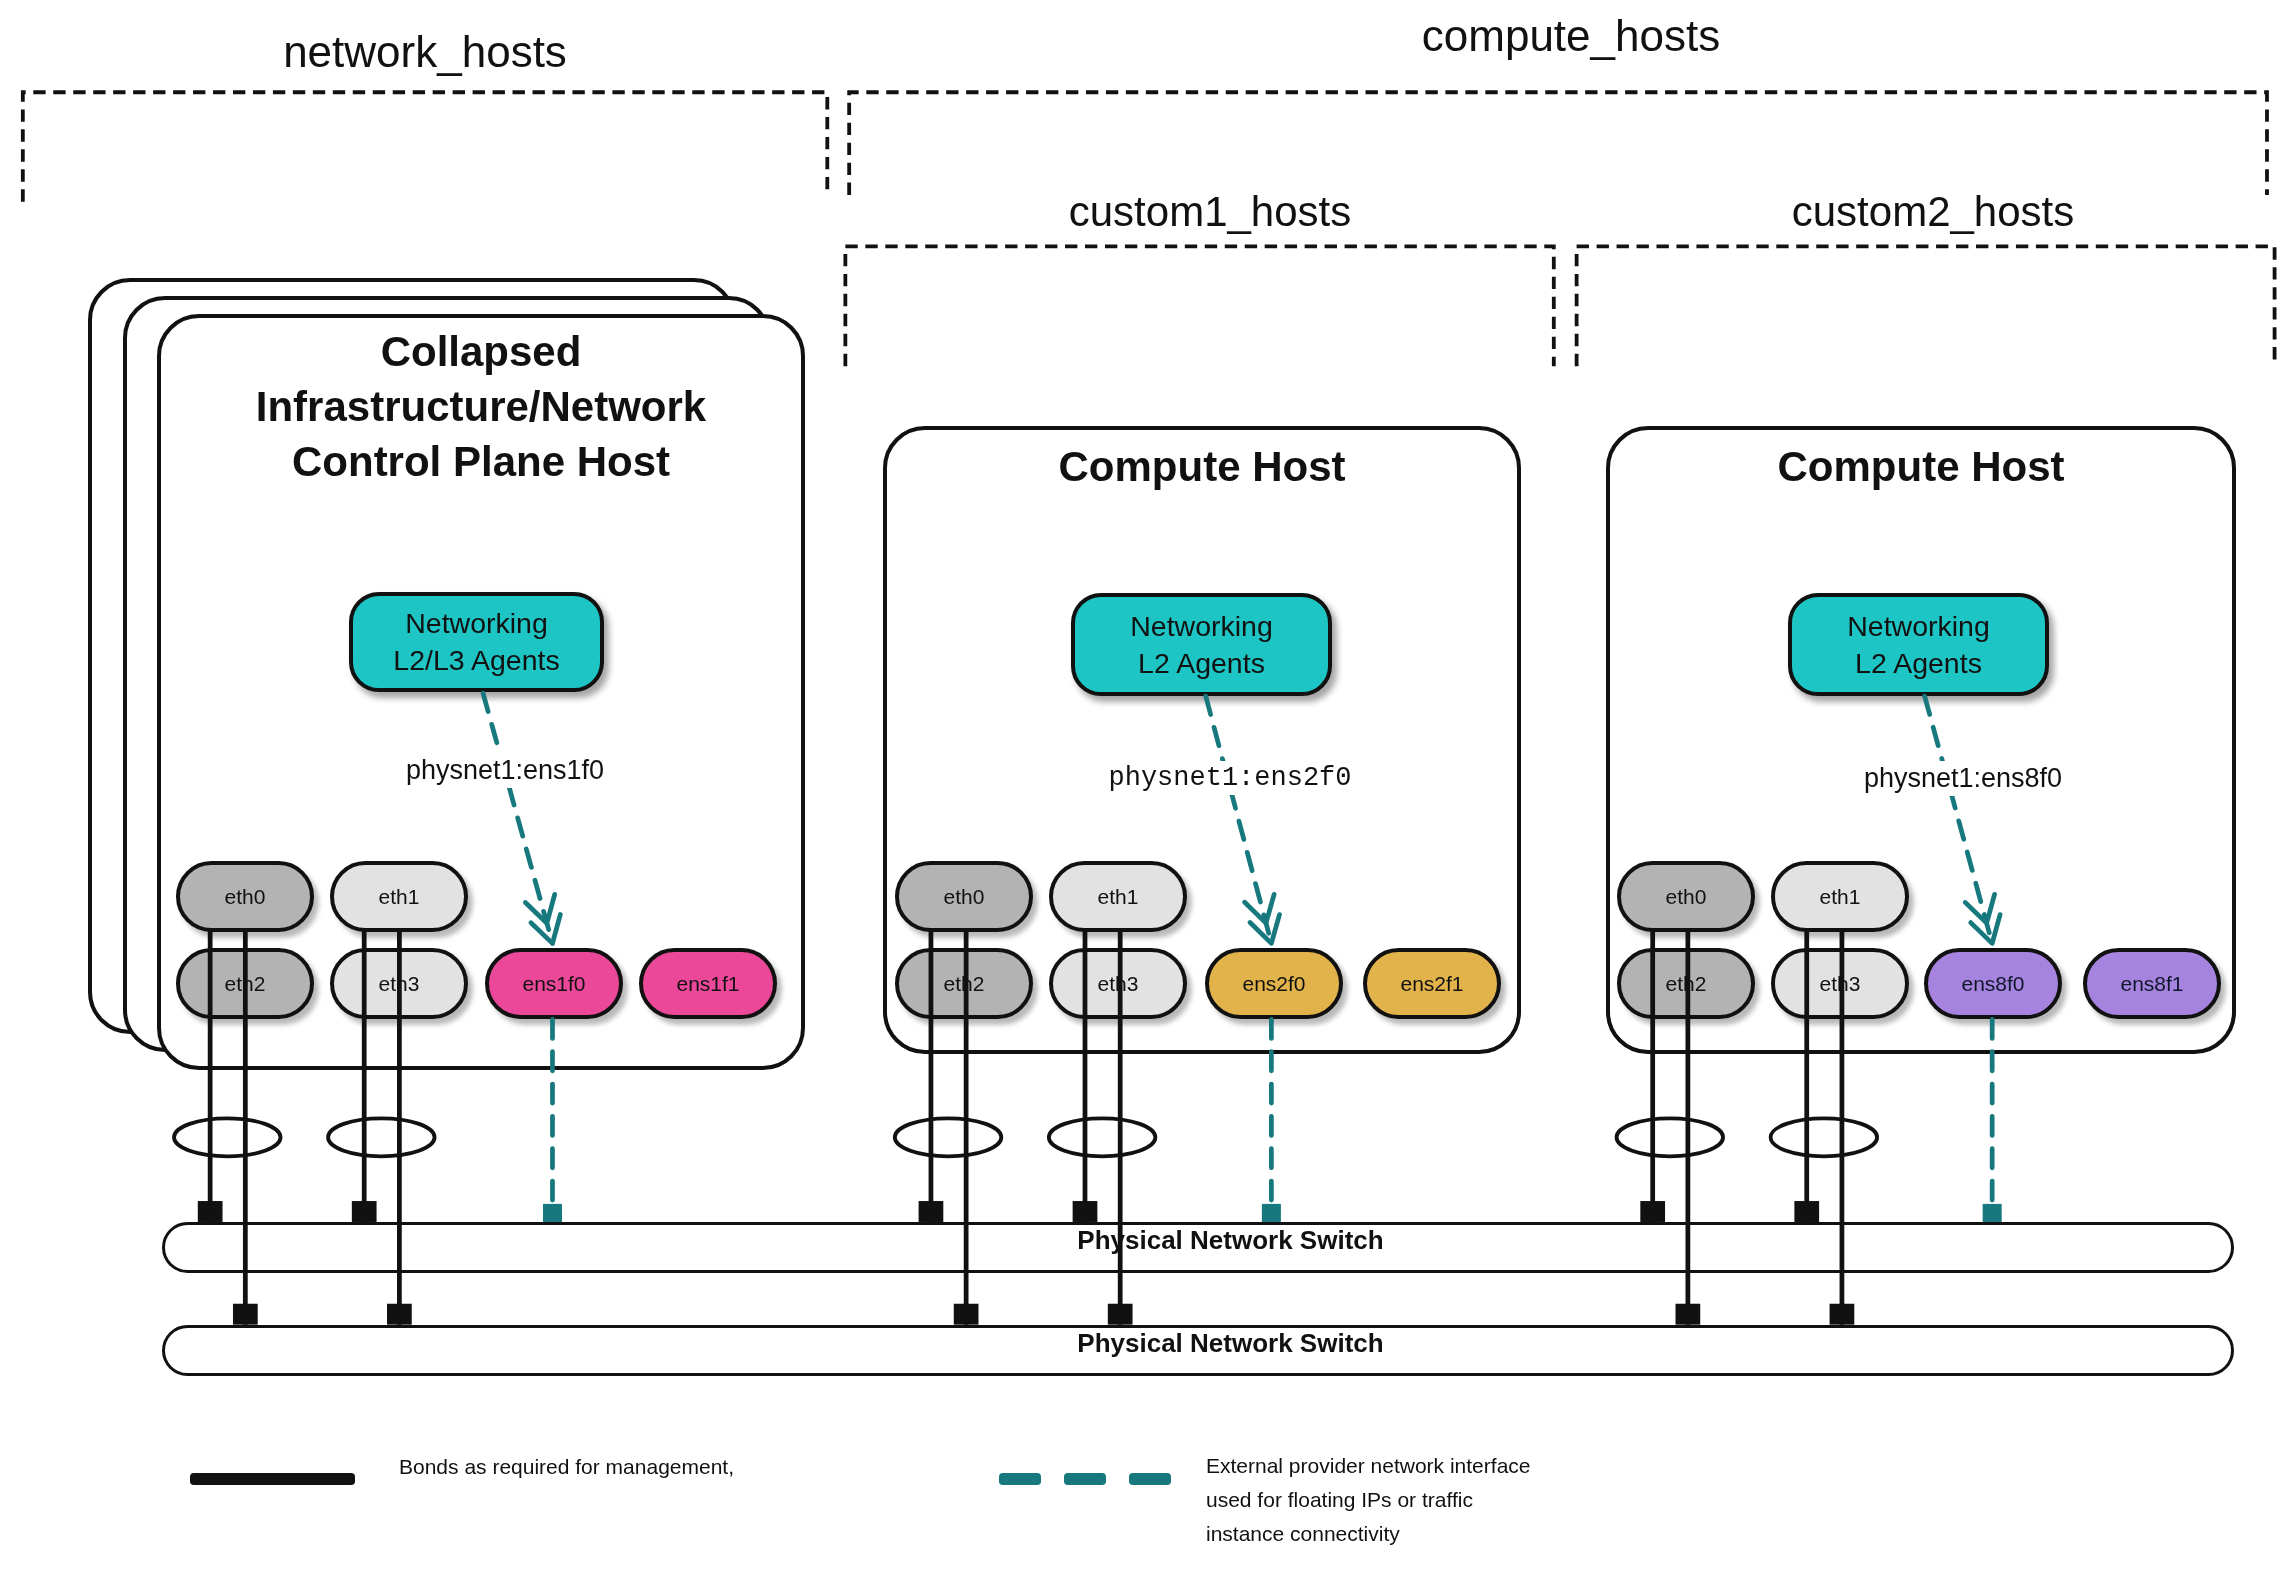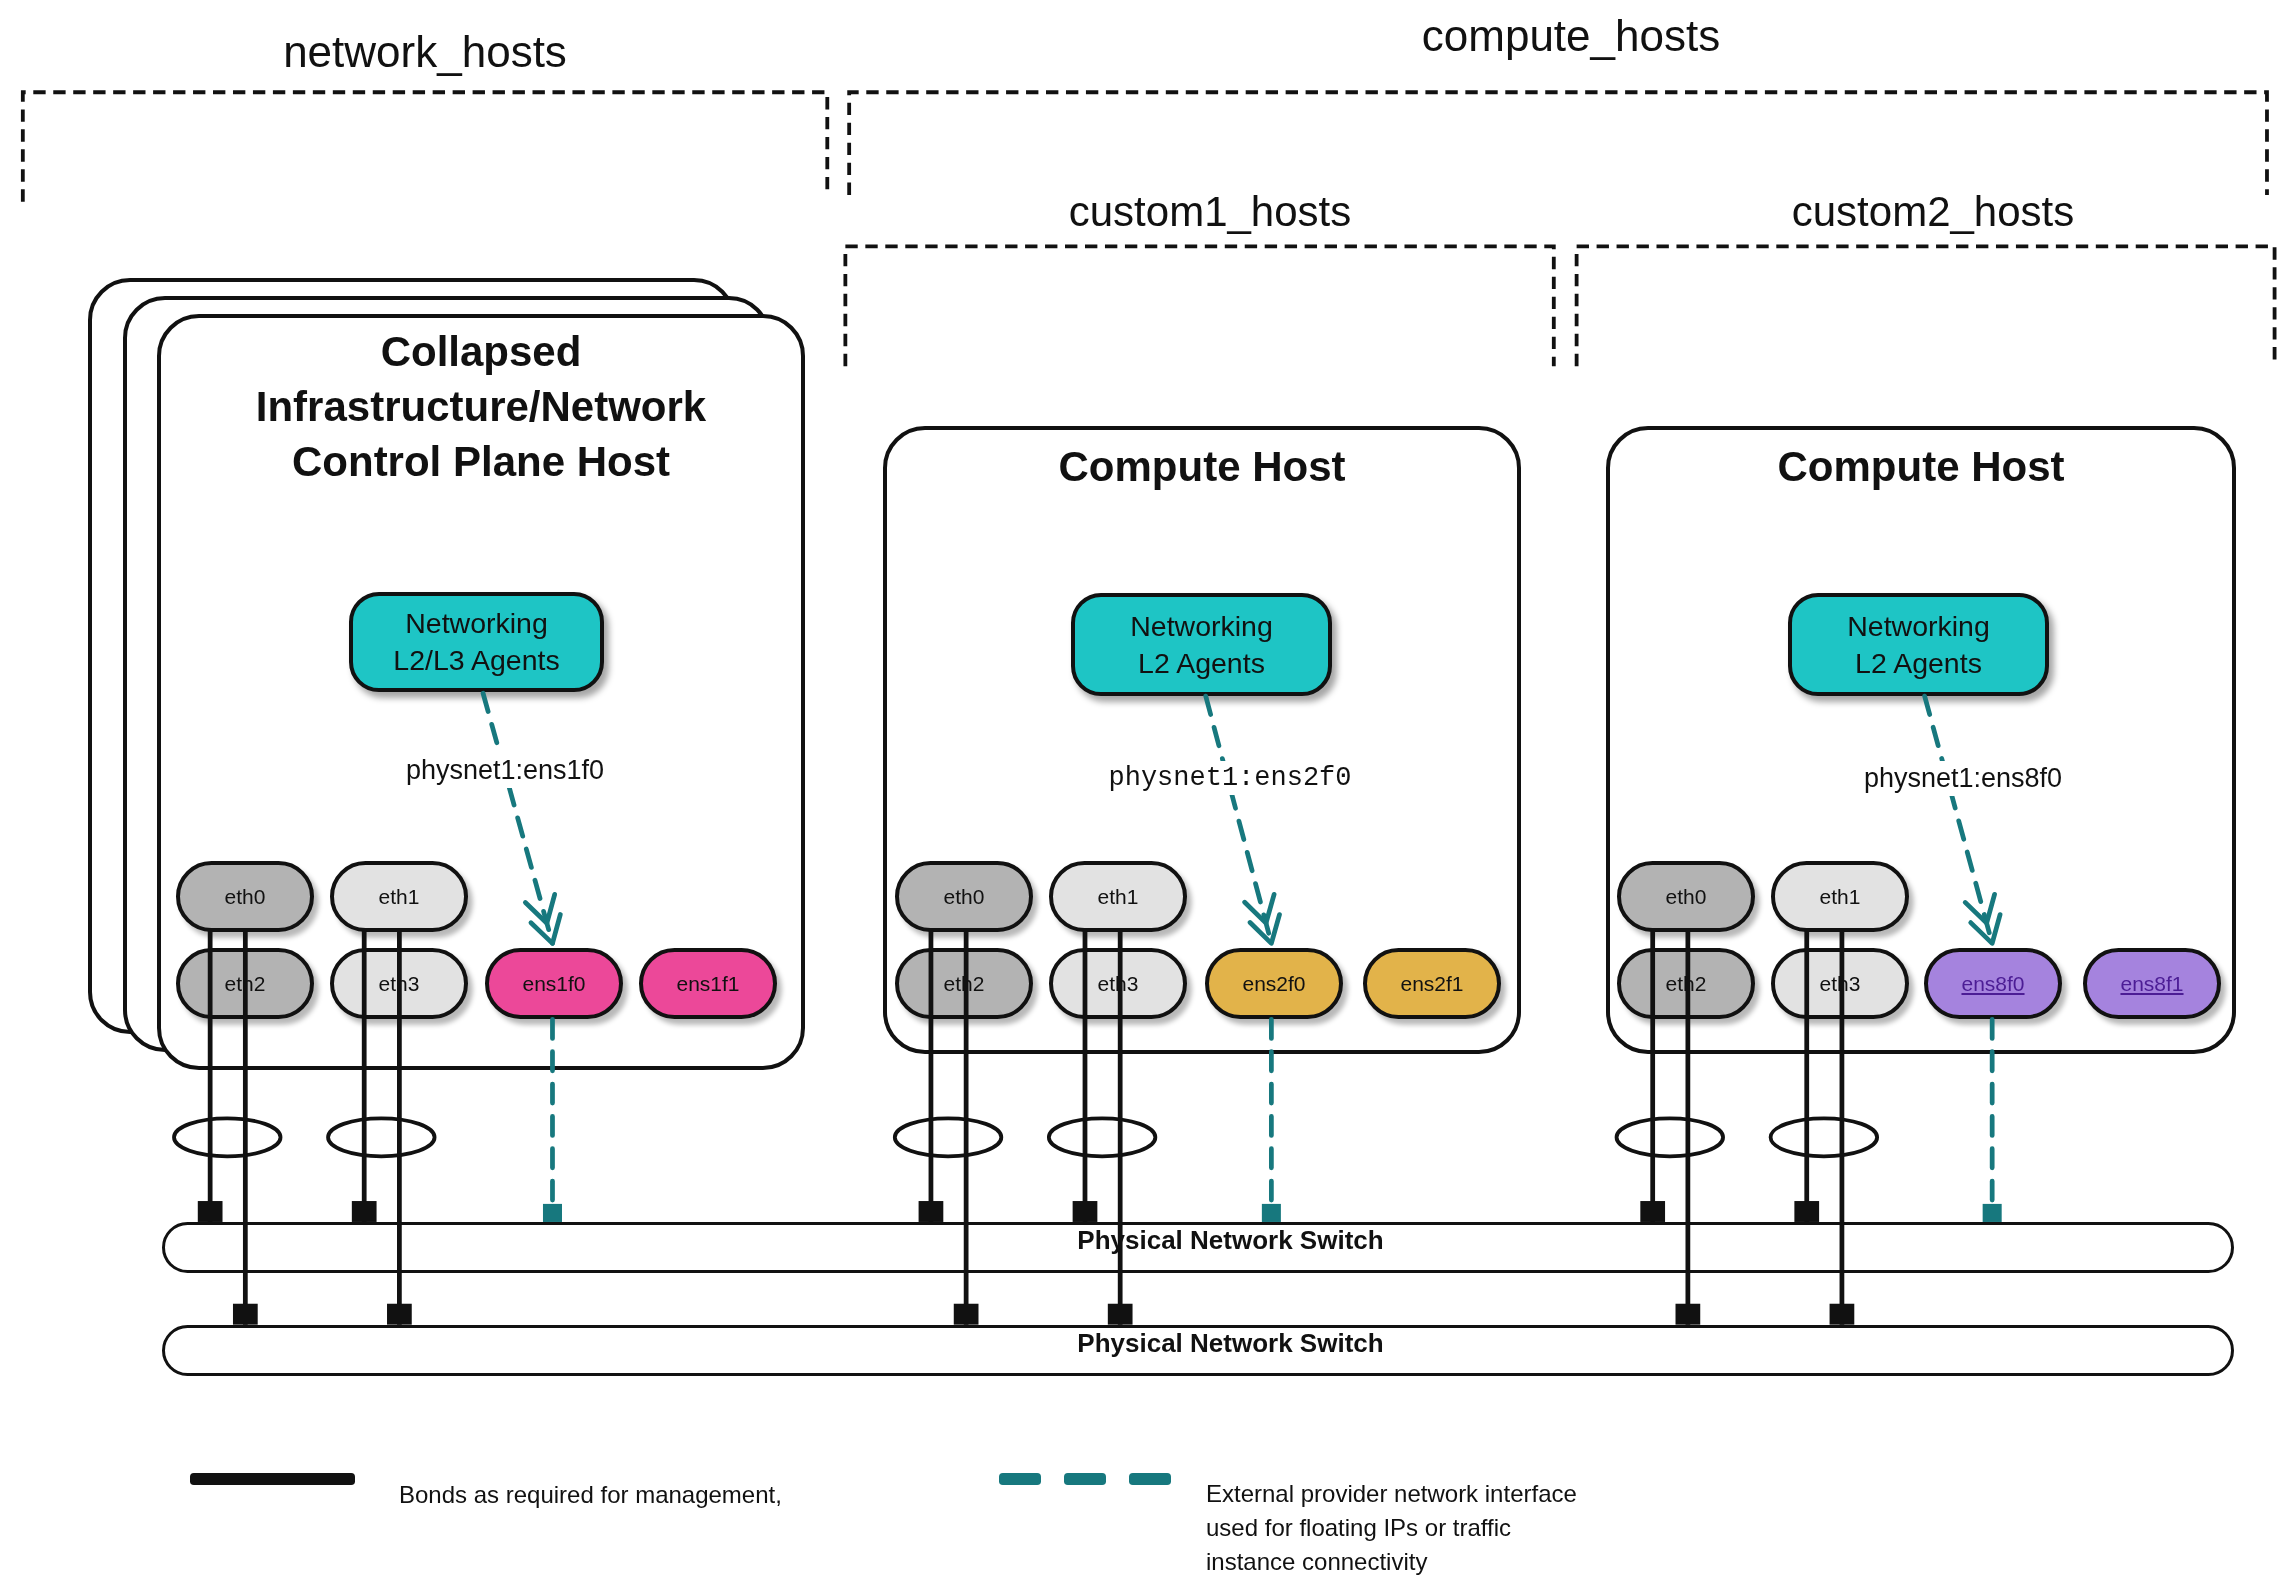--- a/index.html
+++ b/index.html
@@ -27,34 +27,34 @@
   }
   .pill{
     position:absolute;width:138px;height:71px;border:4.8px solid #111;border-radius:38px;
     box-sizing:border-box;display:flex;align-items:center;justify-content:center;
     font-size:21px;box-shadow:4.8px 5.7px 5.7px rgba(0,0,0,0.28);
   }
   .p-gd{background:#b3b3b3;}
   .p-gl{background:#e2e2e2;}
   .p-pink{background:#ec4899;}
   .p-gold{background:#e2b34a;}
-  .p-purple{background:#a583de;color:#4c1d95;text-decoration:underline;}
+  .p-purple{background:#a583de;color:#0f172a;}
   .row1{top:861px;} .row2{top:948px;}
   .physnet{
     position:absolute;transform:translateX(-50%);background:#fff;padding:1.9px 9.5px;
     font-size:27px;white-space:nowrap;z-index:7;
   }
   .switch{
     position:absolute;left:162px;width:2072px;height:51px;background:#fff;
     border:3.8px solid #111;border-radius:26px;box-sizing:border-box;
     display:flex;justify-content:center;padding-left:65px;
   }
   .switch span{font-size:26px;font-weight:700;}
   #overlay{position:absolute;left:0;top:0;z-index:5;pointer-events:none;}
-  .legend-text{position:absolute;font-size:24px;line-height:35px;margin-top:28px;}
+  .legend-text{position:absolute;font-size:21px;line-height:35px;}
   .legend-solid{position:absolute;left:190px;top:1473px;width:165px;height:12.4px;background:#111;border-radius:3.8px;}
   .legend-dashes{position:absolute;left:999px;top:1473px;display:flex;}
   .legend-dashes i{display:block;width:42px;height:12.4px;background:#17787e;border-radius:3.8px;margin-right:23px;}
   .legend-dashes i:last-child{margin-right:0;}
 </style>
 </head>
 <body>
 
 <div id="canvas">
 

